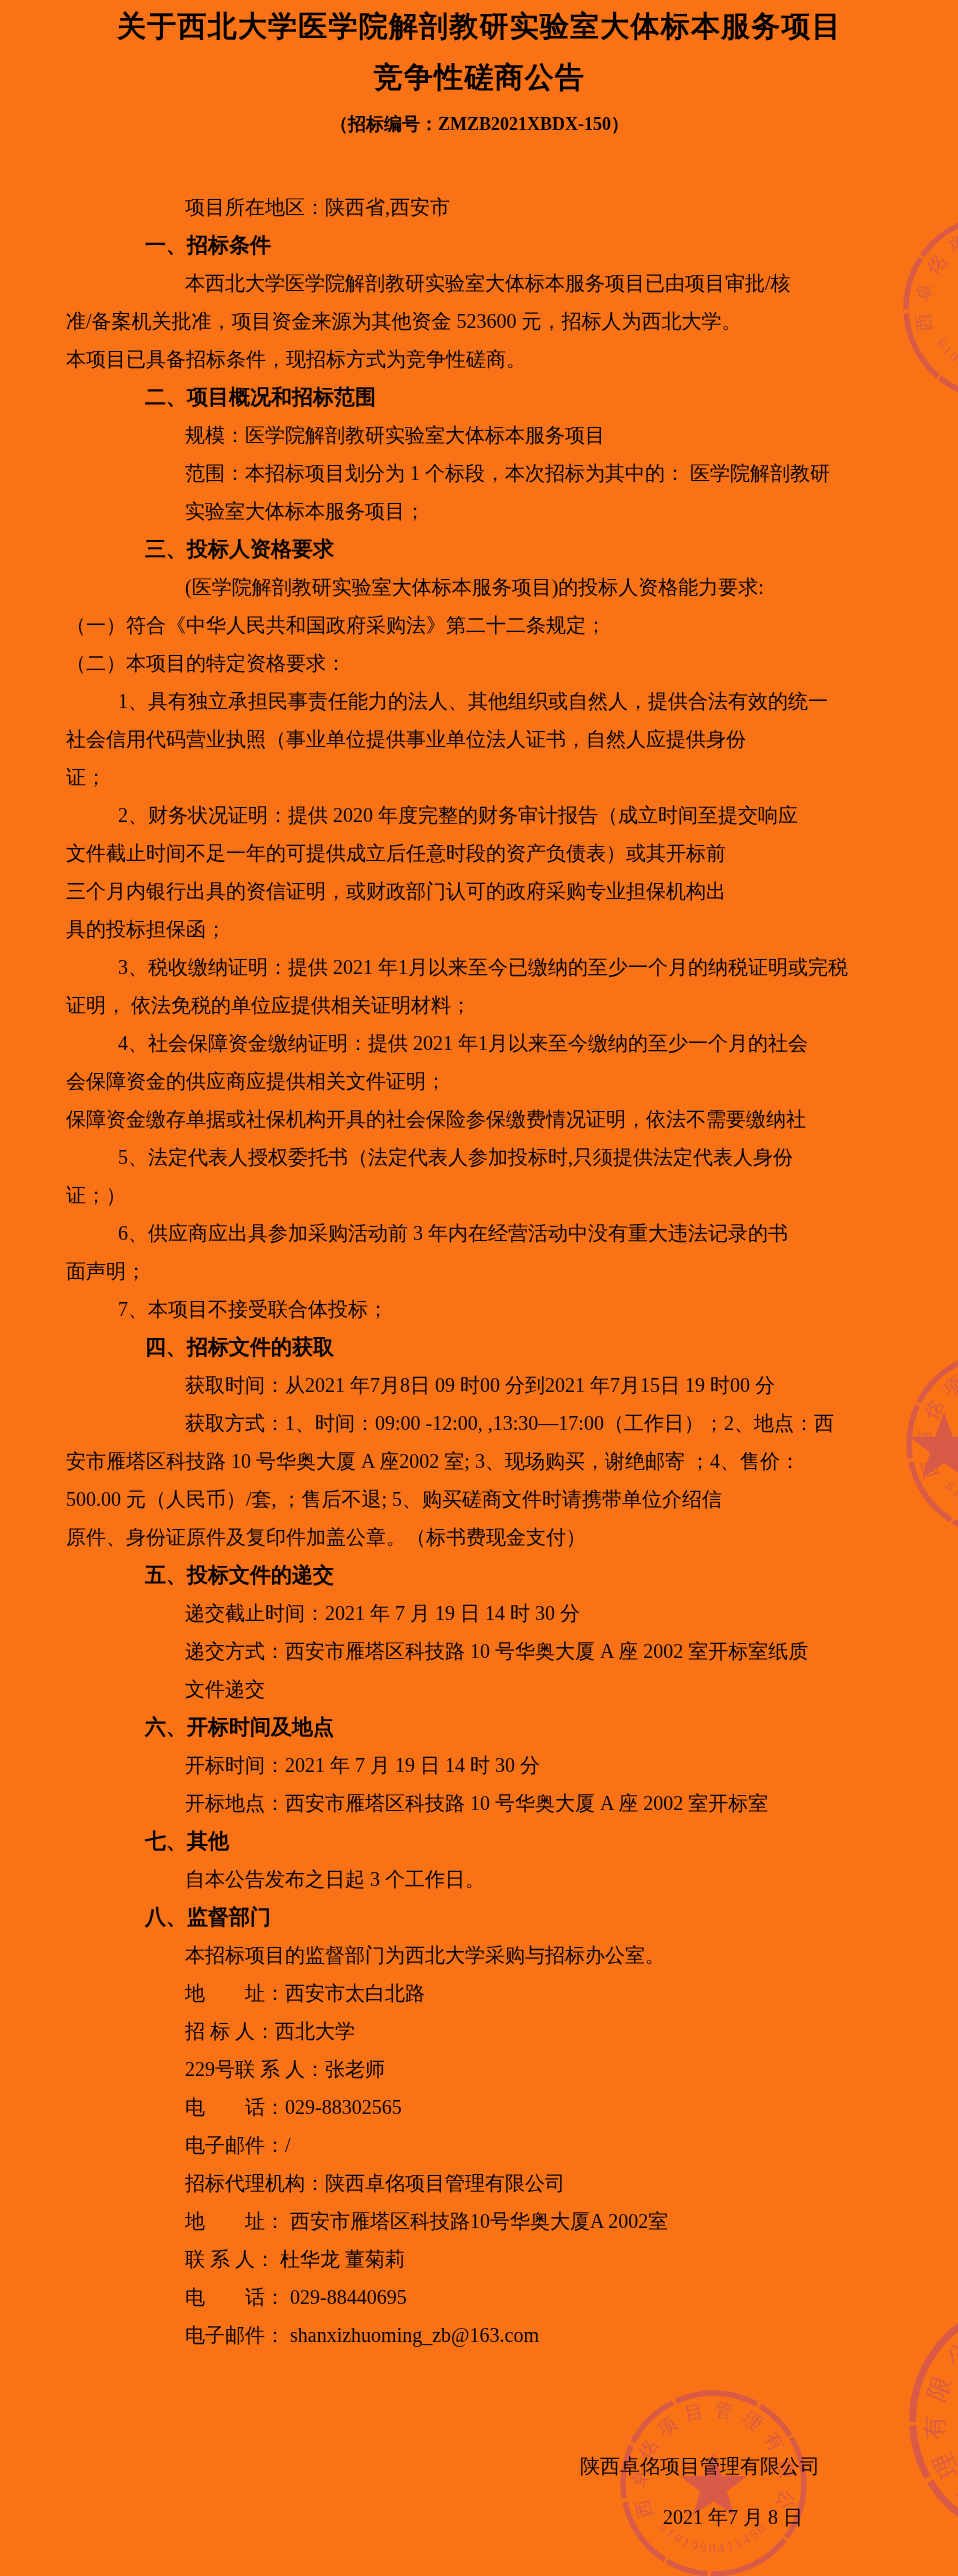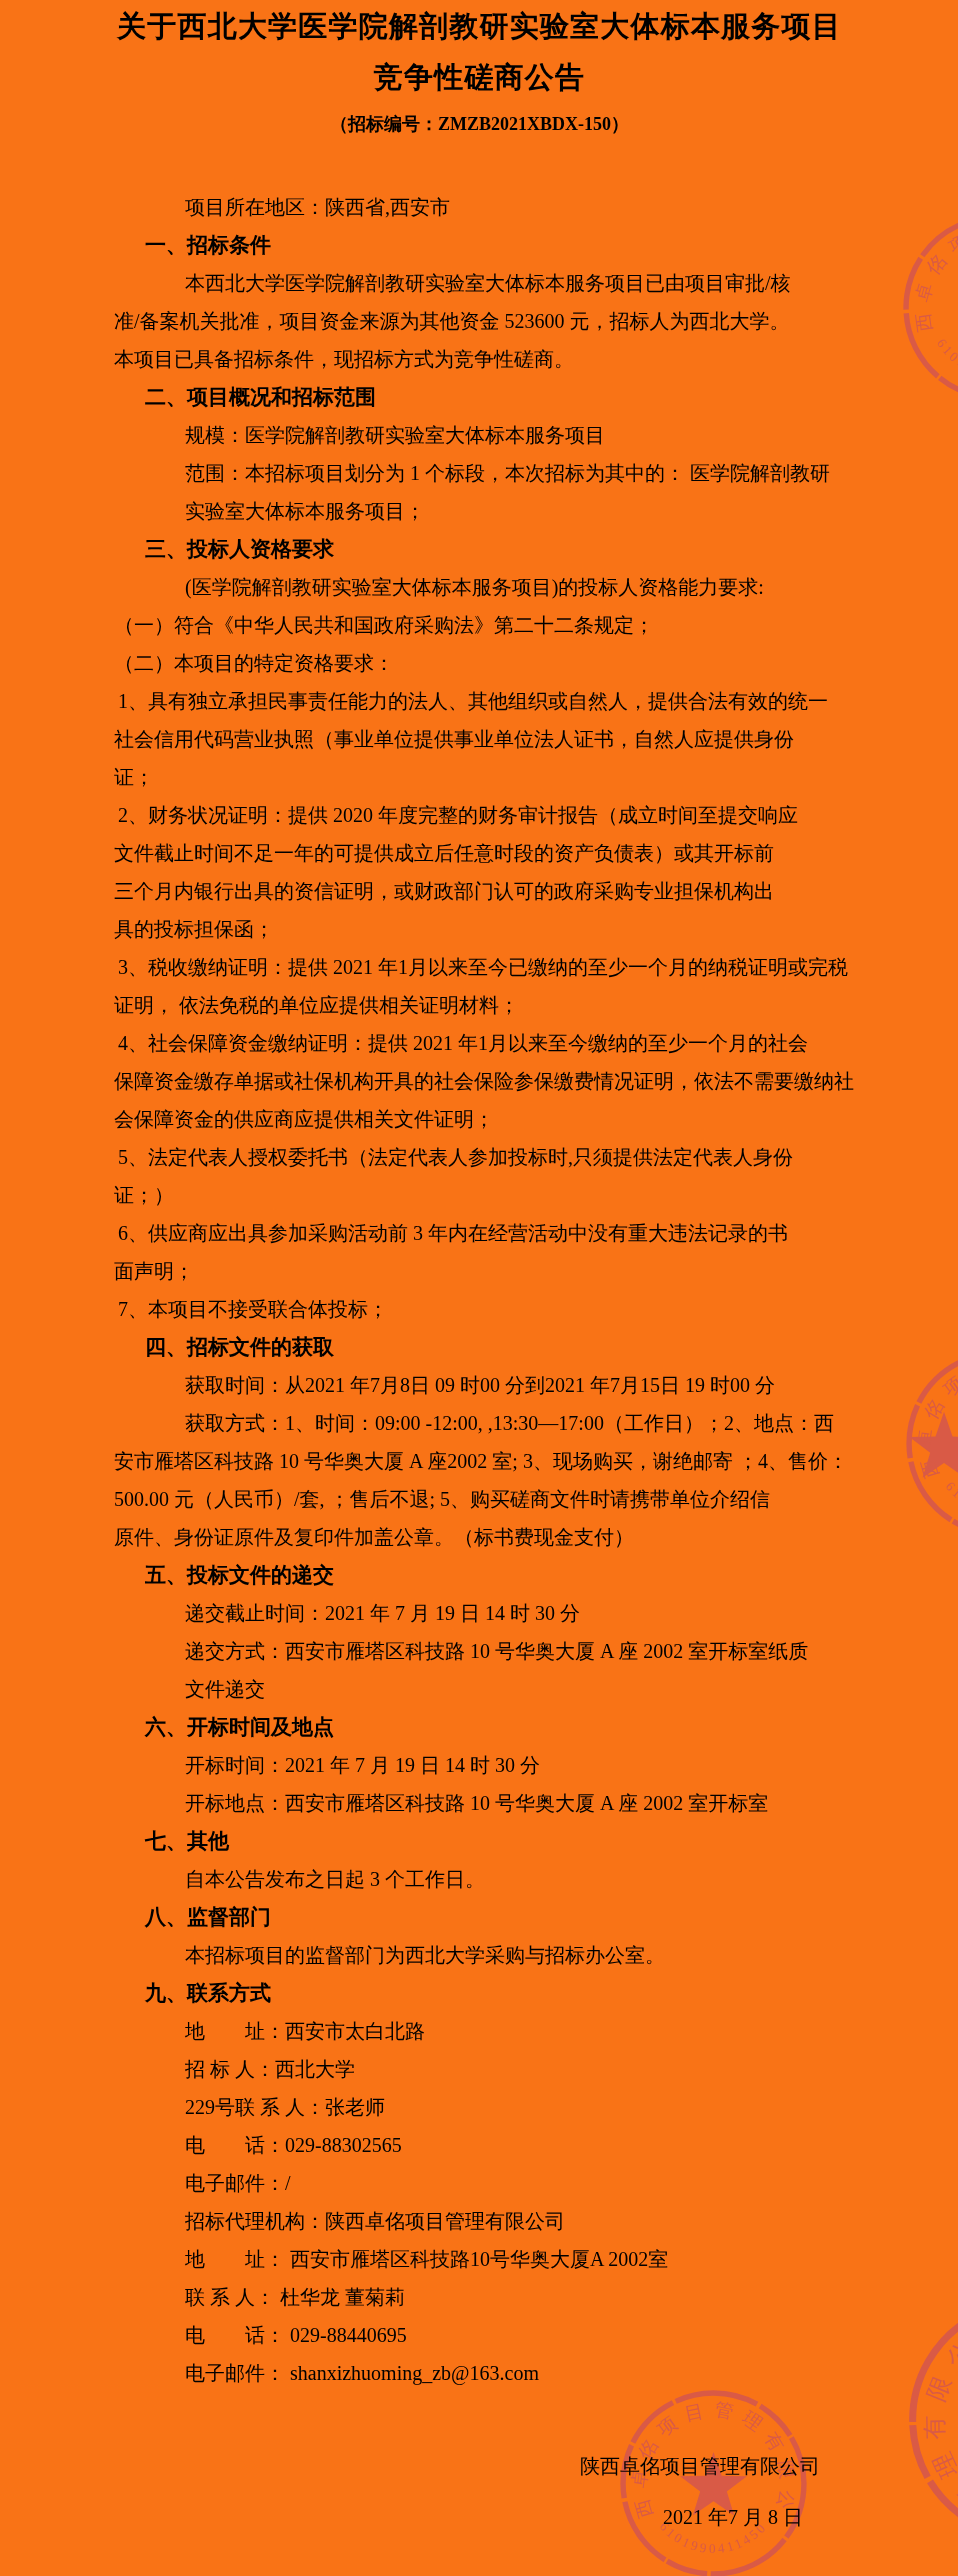--- a/index.html
+++ b/index.html
@@ -7,21 +7,21 @@
         font-family:"Liberation Serif","DejaVu Serif",serif;color:#000;}
   .title1{position:absolute;top:7.2px;left:0;width:100%;text-align:center;
           font-size:29px;font-weight:bold;letter-spacing:1.2px;}
   .title2{position:absolute;top:58px;left:0;width:100%;text-align:center;
           font-size:29px;font-weight:bold;letter-spacing:1.2px;}
   .tno{position:absolute;top:112px;left:0;width:100%;text-align:center;
        font-size:18px;font-weight:bold;}
   .body{position:absolute;top:188px;left:0;width:100%;}
   .ln{height:38px;line-height:38px;font-size:20px;white-space:pre;}
   .hd{margin-left:145px;font-weight:bold;font-size:21px;}
-  .i0{margin-left:114px;}
+  .i0{margin-left:66px;}
   .i1{margin-left:118px;}
   .i2{margin-left:185px;}
   .sig-company{position:absolute;left:580px;top:2453px;font-size:20px;white-space:pre;}
   .sig-date{position:absolute;left:663px;top:2504px;font-size:20px;white-space:pre;}
   .seal{position:absolute;opacity:0.86;}
   .seal text{font-family:"Liberation Serif","DejaVu Serif",serif;}
 </style>
 </head>
 <body>
 
@@ -108,22 +108,22 @@
     <div class="ln i1">1、具有独立承担民事责任能力的法人、其他组织或自然人，提供合法有效的统一</div>
     <div class="ln i0">社会信用代码营业执照（事业单位提供事业单位法人证书，自然人应提供身份</div>
     <div class="ln i0">证；</div>
     <div class="ln i1">2、财务状况证明：提供 2020 年度完整的财务审计报告（成立时间至提交响应</div>
     <div class="ln i0">文件截止时间不足一年的可提供成立后任意时段的资产负债表）或其开标前</div>
     <div class="ln i0">三个月内银行出具的资信证明，或财政部门认可的政府采购专业担保机构出</div>
     <div class="ln i0">具的投标担保函；</div>
     <div class="ln i1">3、税收缴纳证明：提供 2021 年1月以来至今已缴纳的至少一个月的纳税证明或完税</div>
     <div class="ln i0">证明， 依法免税的单位应提供相关证明材料；</div>
     <div class="ln i1">4、社会保障资金缴纳证明：提供 2021 年1月以来至今缴纳的至少一个月的社会</div>
+    <div class="ln i0">会保障资金的供应商应提供相关文件证明；</div>
     <div class="ln i0">保障资金缴存单据或社保机构开具的社会保险参保缴费情况证明，依法不需要缴纳社</div>
-    <div class="ln i0">会保障资金的供应商应提供相关文件证明；</div>
     <div class="ln i1">5、法定代表人授权委托书（法定代表人参加投标时,只须提供法定代表人身份</div>
     <div class="ln i0">证；）</div>
     <div class="ln i1">6、供应商应出具参加采购活动前 3 年内在经营活动中没有重大违法记录的书</div>
     <div class="ln i0">面声明；</div>
     <div class="ln i1">7、本项目不接受联合体投标；</div>
     <div class="ln hd">四、招标文件的获取</div>
     <div class="ln i2">获取时间：从2021 年7月8日 09 时00 分到2021 年7月15日 19 时00 分</div>
     <div class="ln i2">获取方式：1、时间：09:00 -12:00, ,13:30—17:00（工作日）；2、地点：西</div>
     <div class="ln i0">安市雁塔区科技路 10 号华奥大厦 A 座2002 室; 3、现场购买，谢绝邮寄 ；4、售价：</div>
     <div class="ln i0">500.00 元（人民币）/套, ；售后不退; 5、购买磋商文件时请携带单位介绍信</div>
@@ -132,21 +132,20 @@
     <div class="ln i2">递交截止时间：2021 年 7 月 19 日 14 时 30 分</div>
     <div class="ln i2">递交方式：西安市雁塔区科技路 10 号华奥大厦 A 座 2002 室开标室纸质</div>
     <div class="ln i2">文件递交</div>
     <div class="ln hd">六、开标时间及地点</div>
     <div class="ln i2">开标时间：2021 年 7 月 19 日 14 时 30 分</div>
     <div class="ln i2">开标地点：西安市雁塔区科技路 10 号华奥大厦 A 座 2002 室开标室</div>
     <div class="ln hd">七、其他</div>
     <div class="ln i2">自本公告发布之日起 3 个工作日。</div>
     <div class="ln hd">八、监督部门</div>
     <div class="ln i2">本招标项目的监督部门为西北大学采购与招标办公室。</div>
-    <div class="ln hd">九、联系方式</div>
     <div class="ln i2">地　　址：西安市太白北路</div>
     <div class="ln i2">招 标 人：西北大学</div>
     <div class="ln i2">229号联 系 人：张老师</div>
     <div class="ln i2">电　　话：029-88302565</div>
     <div class="ln i2">电子邮件：/</div>
     <div class="ln i2">招标代理机构：陕西卓佲项目管理有限公司</div>
     <div class="ln i2">地　　址： 西安市雁塔区科技路10号华奥大厦A 2002室</div>
     <div class="ln i2">联 系 人： 杜华龙 董菊莉</div>
     <div class="ln i2">电　　话： 029-88440695</div>
     <div class="ln i2">电子邮件： shanxizhuoming_zb@163.com</div>

